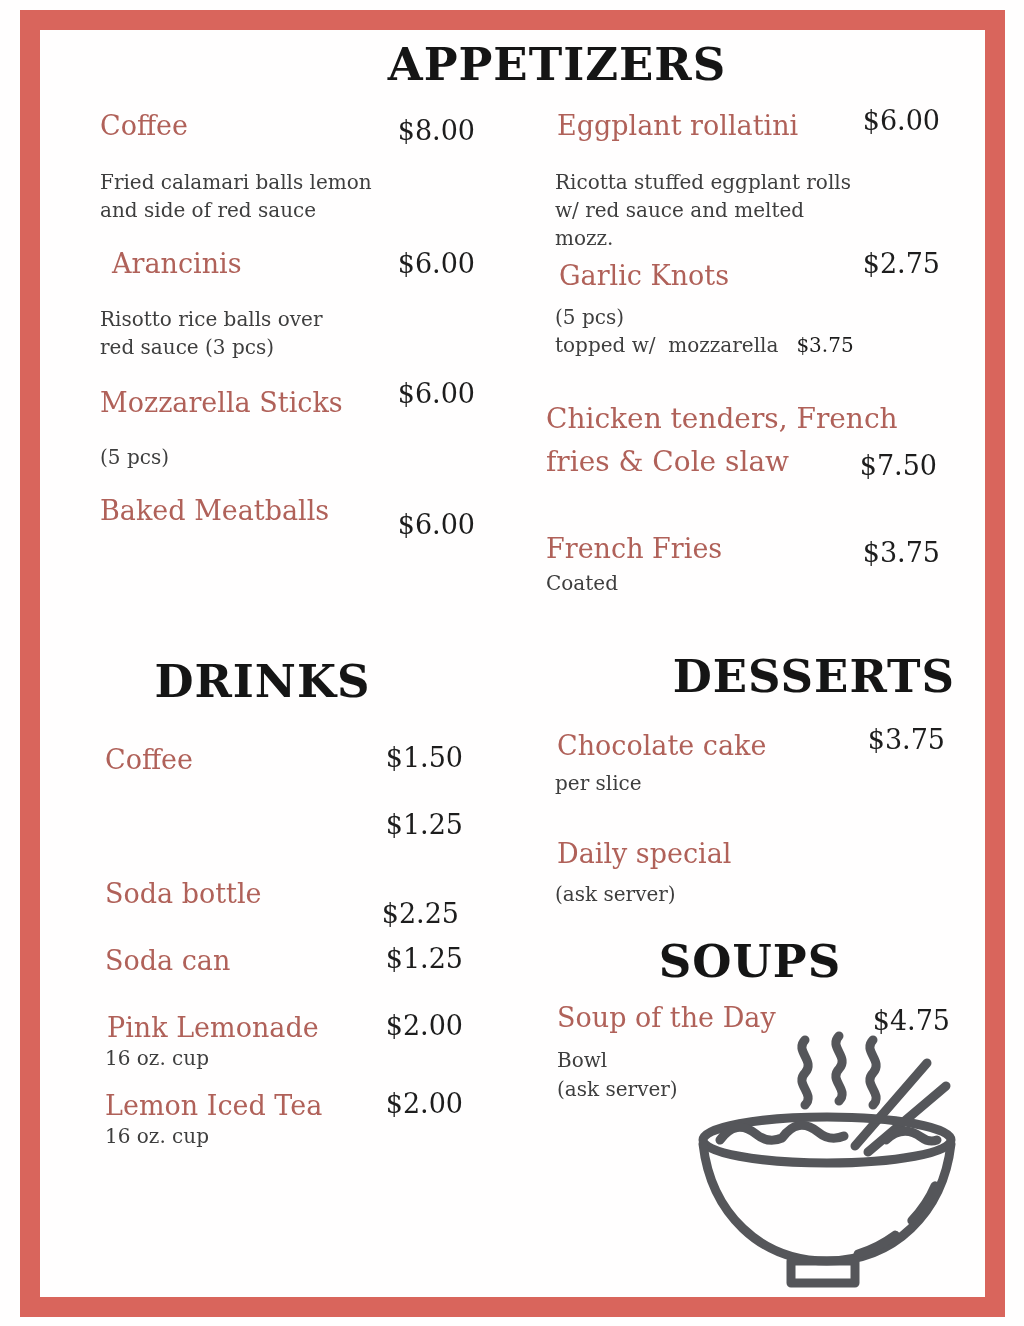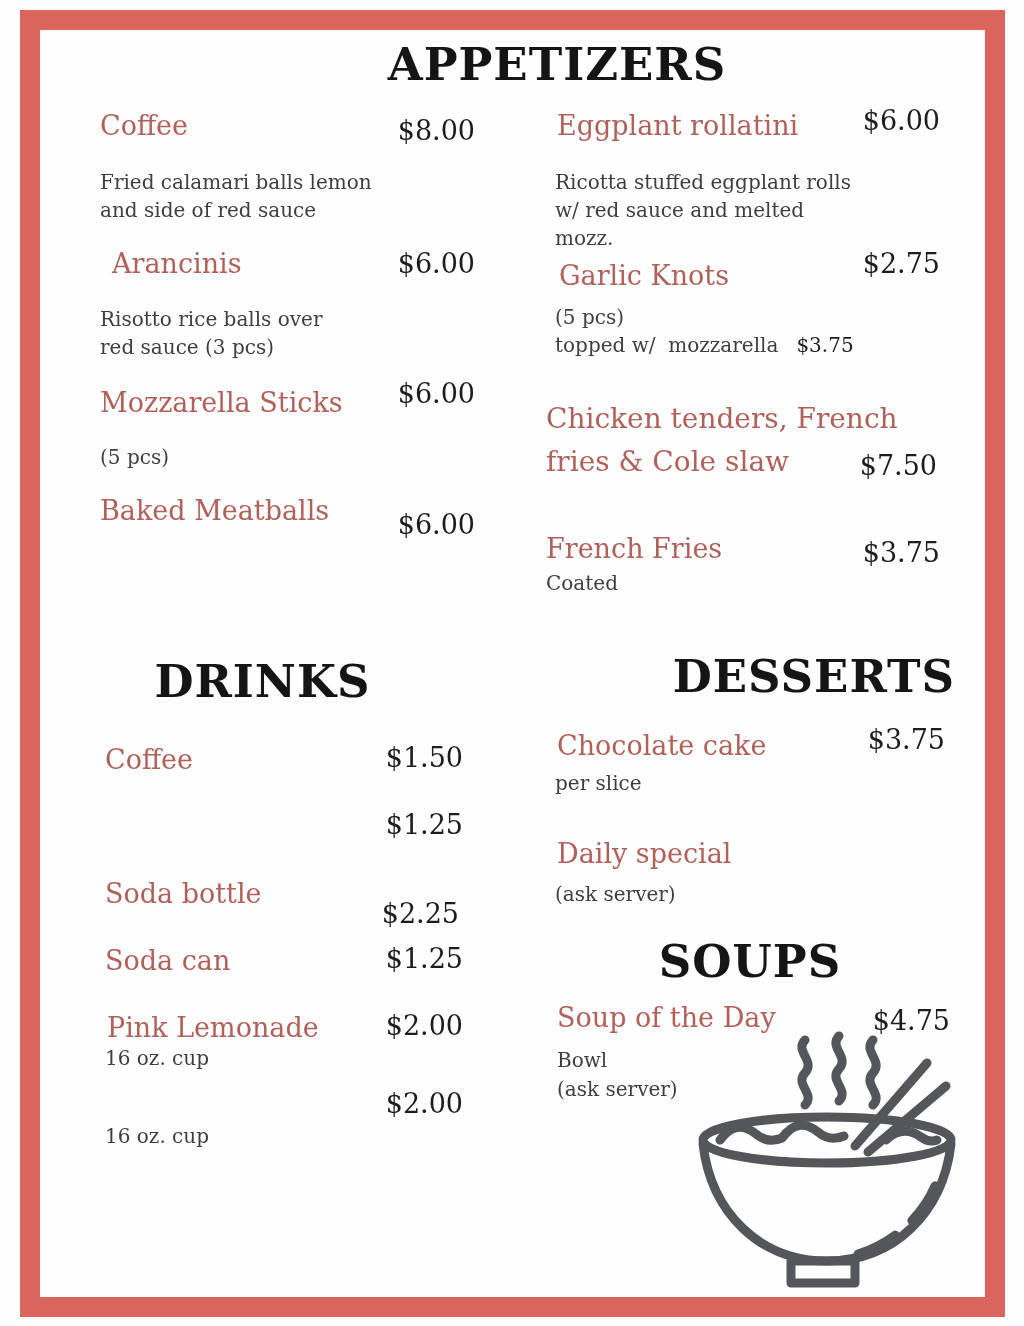--- a/index.html
+++ b/index.html
@@ -93,20 +93,21 @@
   <div class="abs item-name" style="left:105px;top:874px;">Soda bottle</div>
   <div class="abs price" style="left:356px;top:876px;width:103px;margin-top:22px;">$2.25</div>
 
   <div class="abs item-name" style="left:105px;top:941px;">Soda can</div>
   <div class="abs price" style="left:360px;top:943px;width:103px;">$1.25</div>
 
   <div class="abs item-name" style="left:107px;top:1008px;">Pink Lemonade</div>
   <div class="abs price" style="left:360px;top:1010px;width:103px;">$2.00</div>
   <div class="abs desc" style="left:105px;top:1044px;">16 oz. cup</div>
 
+  <div class="abs item-name" style="left:105px;top:1086px;">Lemon Iced Tea</div>
   <div class="abs price" style="left:360px;top:1088px;width:103px;">$2.00</div>
   <div class="abs desc" style="left:105px;top:1122px;">16 oz. cup</div>
 
   <div class="abs section-title" style="left:555px;top:650px;width:400px;text-align:right;">DESSERTS</div>
 
   <div class="abs item-name" style="left:557px;top:726px;">Chocolate cake</div>
   <div class="abs price" style="left:845px;top:724px;width:100px;">$3.75</div>
   <div class="abs desc" style="left:555px;top:769px;">per slice</div>
 
   <div class="abs item-name" style="left:557px;top:834px;">Daily special</div>

